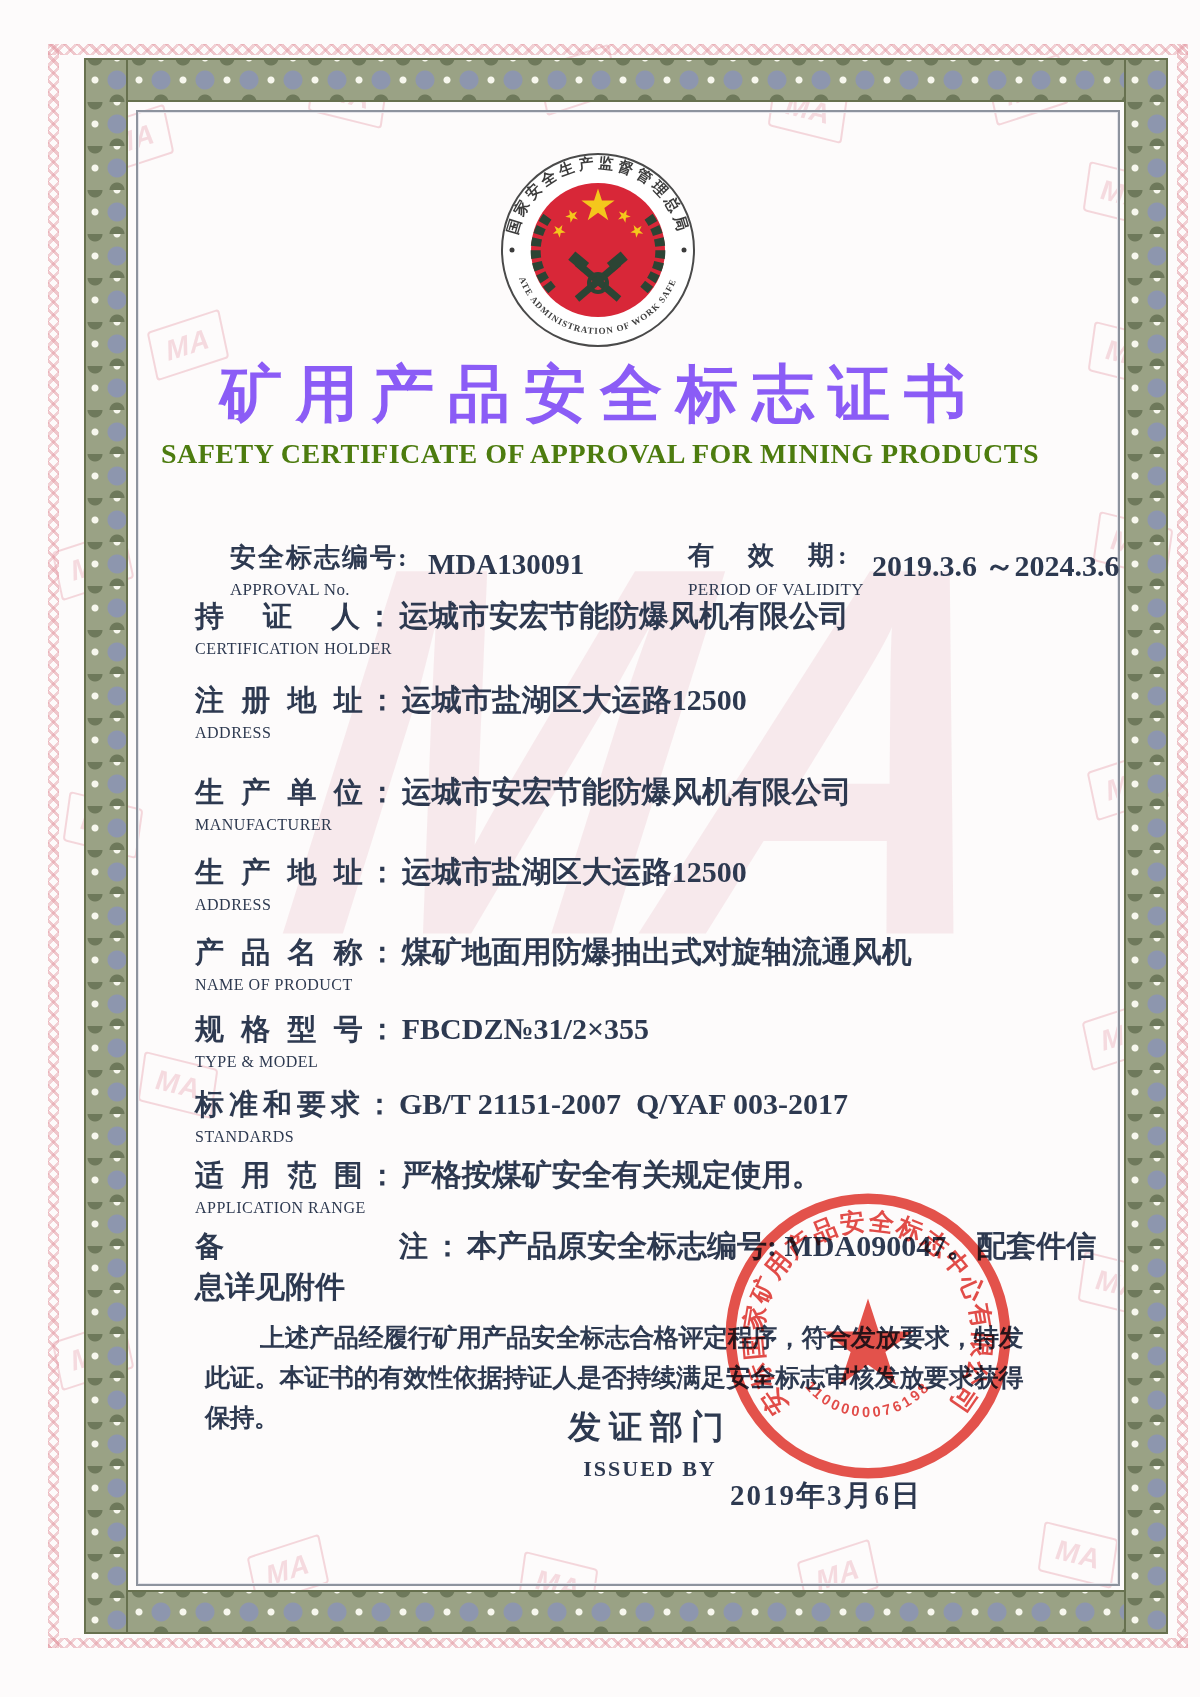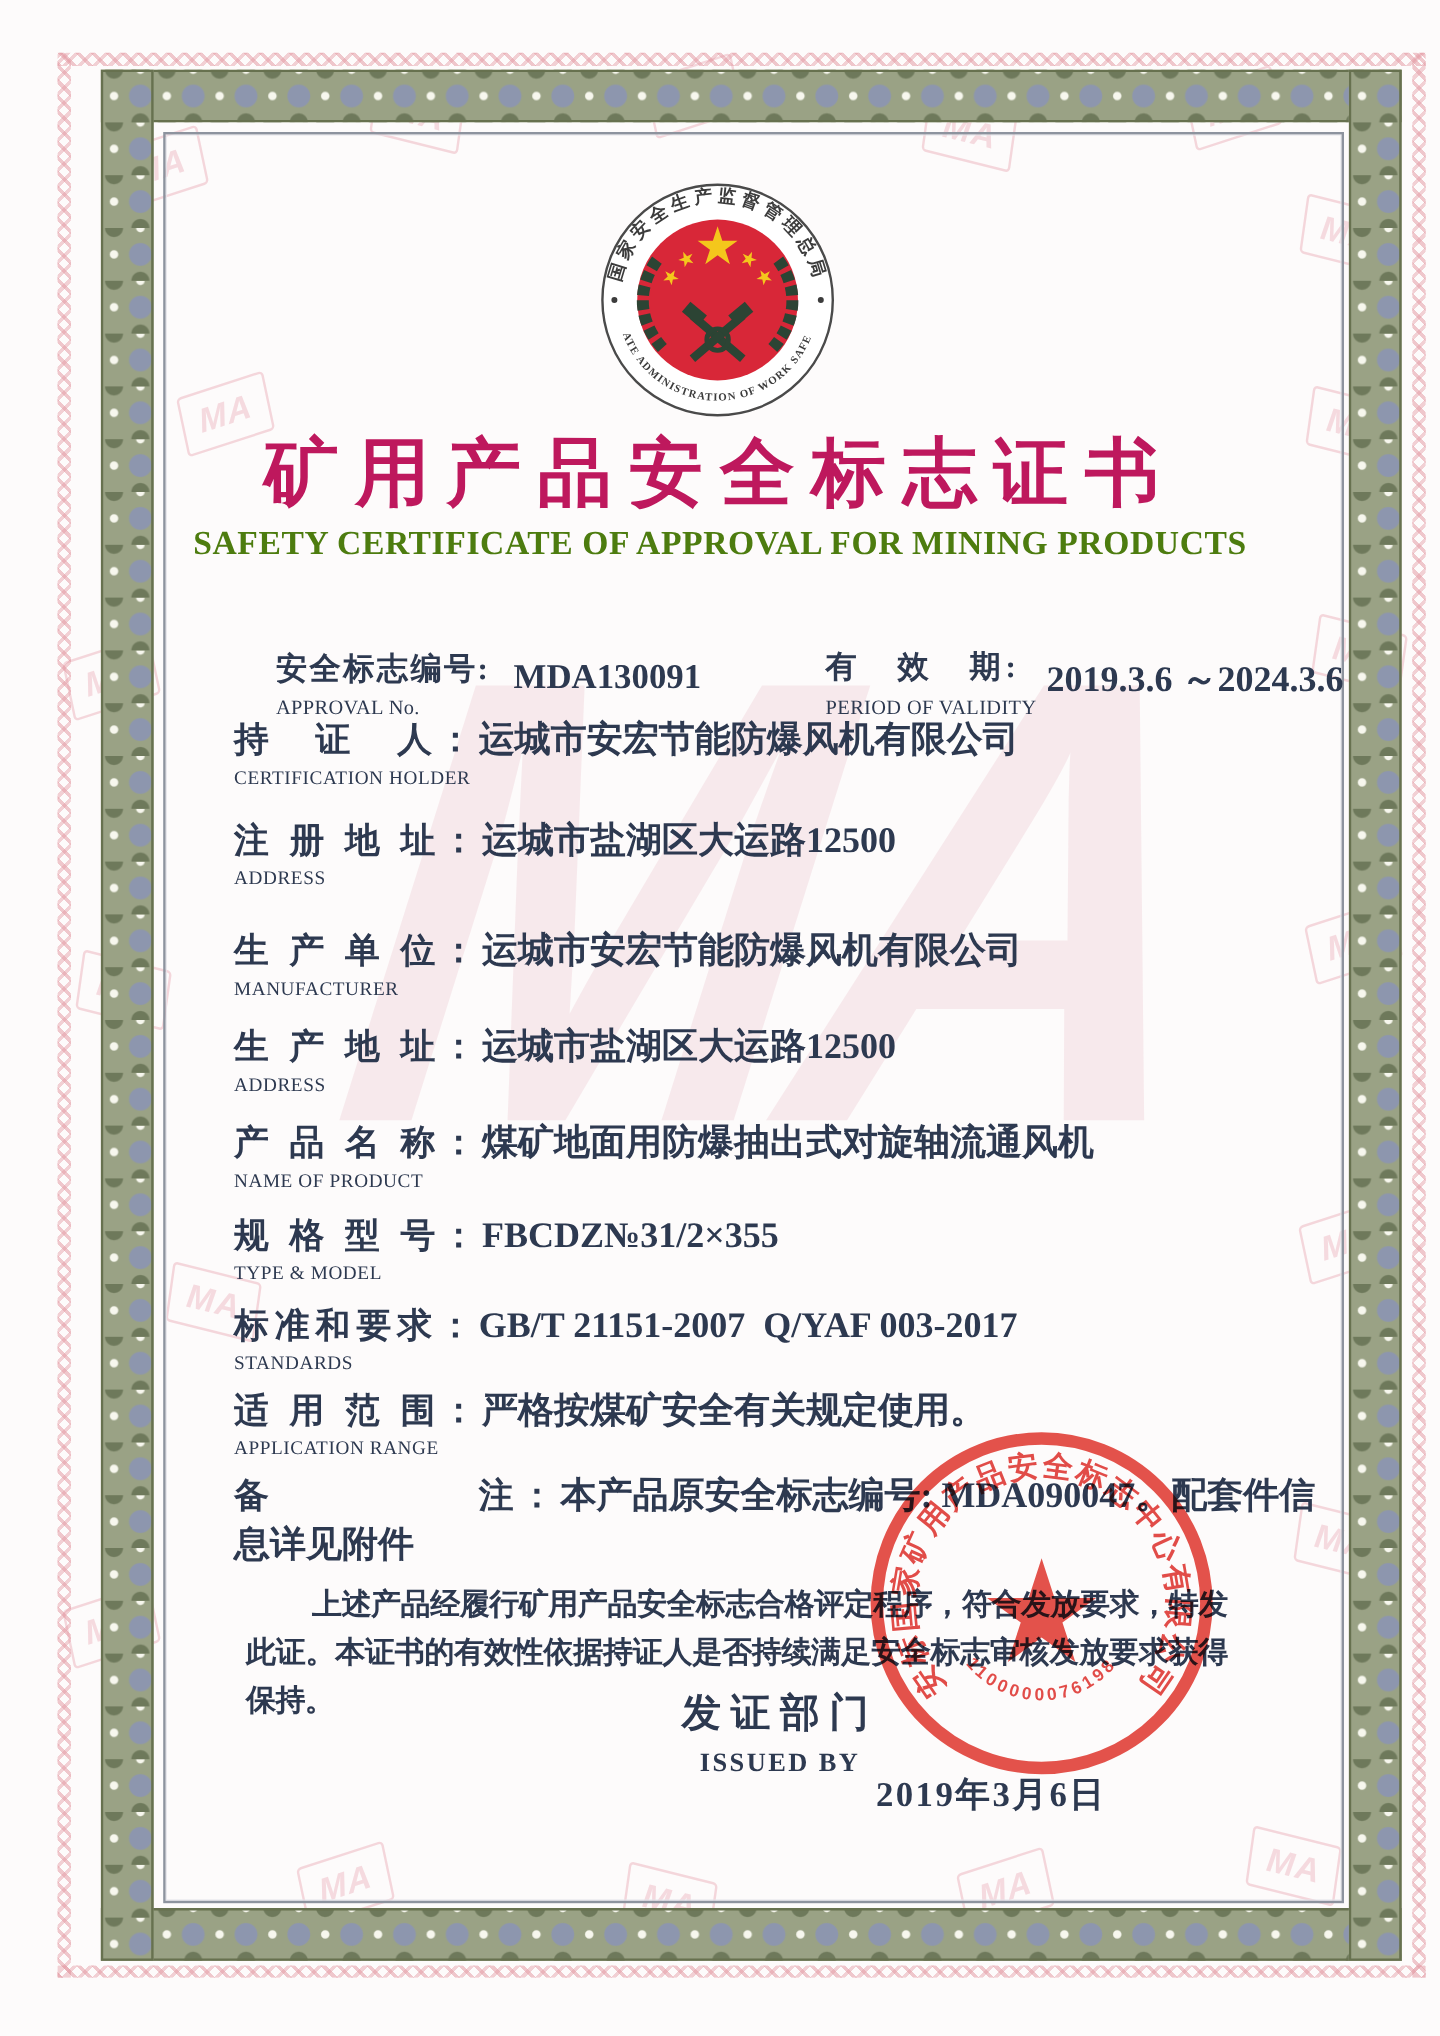--- a/index.html
+++ b/index.html
@@ -30,21 +30,21 @@
     border-radius:4px;transform:rotate(-18deg) skewX(-6deg);
     color:rgba(236,178,188,.45);font:italic 700 28px "Liberation Sans","DejaVu Sans",sans-serif;
     display:flex;align-items:center;justify-content:center;letter-spacing:1px;}
   .wm.alt{transform:rotate(14deg) skewX(6deg);}
   .wm-big{position:absolute;z-index:1;left:300px;top:470px;
     font:italic 700 470px "Liberation Sans","DejaVu Sans",sans-serif;
     color:rgba(242,218,224,.55);transform:skewX(-8deg) scaleY(1.12);line-height:1.2;letter-spacing:-18px;}
   
   .emblem{position:absolute;z-index:3;left:498px;top:150px;width:200px;height:200px;}
   .title{position:absolute;z-index:3;left:100px;top:352px;width:1000px;text-align:center;
-    font-size:62px;font-weight:700;letter-spacing:14px;color:#be185d;}
+    font-size:62px;font-weight:700;letter-spacing:14px;color:#8b5cf6;}
   .subtitle{position:absolute;z-index:3;left:100px;top:438px;width:1000px;text-align:center;
     font-size:28px;font-weight:700;letter-spacing:.5px;color:#4d7c0f;}
   
   .t-label{position:absolute;z-index:3;font-size:26px;font-weight:700;letter-spacing:2px;}
   .t-en{position:absolute;z-index:3;font-size:17px;font-weight:500;letter-spacing:.3px;}
   .t-val{position:absolute;z-index:3;font-size:29px;font-weight:600;white-space:pre;}
   
   .field{position:absolute;z-index:3;left:195px;width:915px;}
   .flabel{font-size:29px;font-weight:700;letter-spacing:5px;white-space:pre;}
   .fvalue{font-size:30px;font-weight:600;white-space:pre-wrap;}

